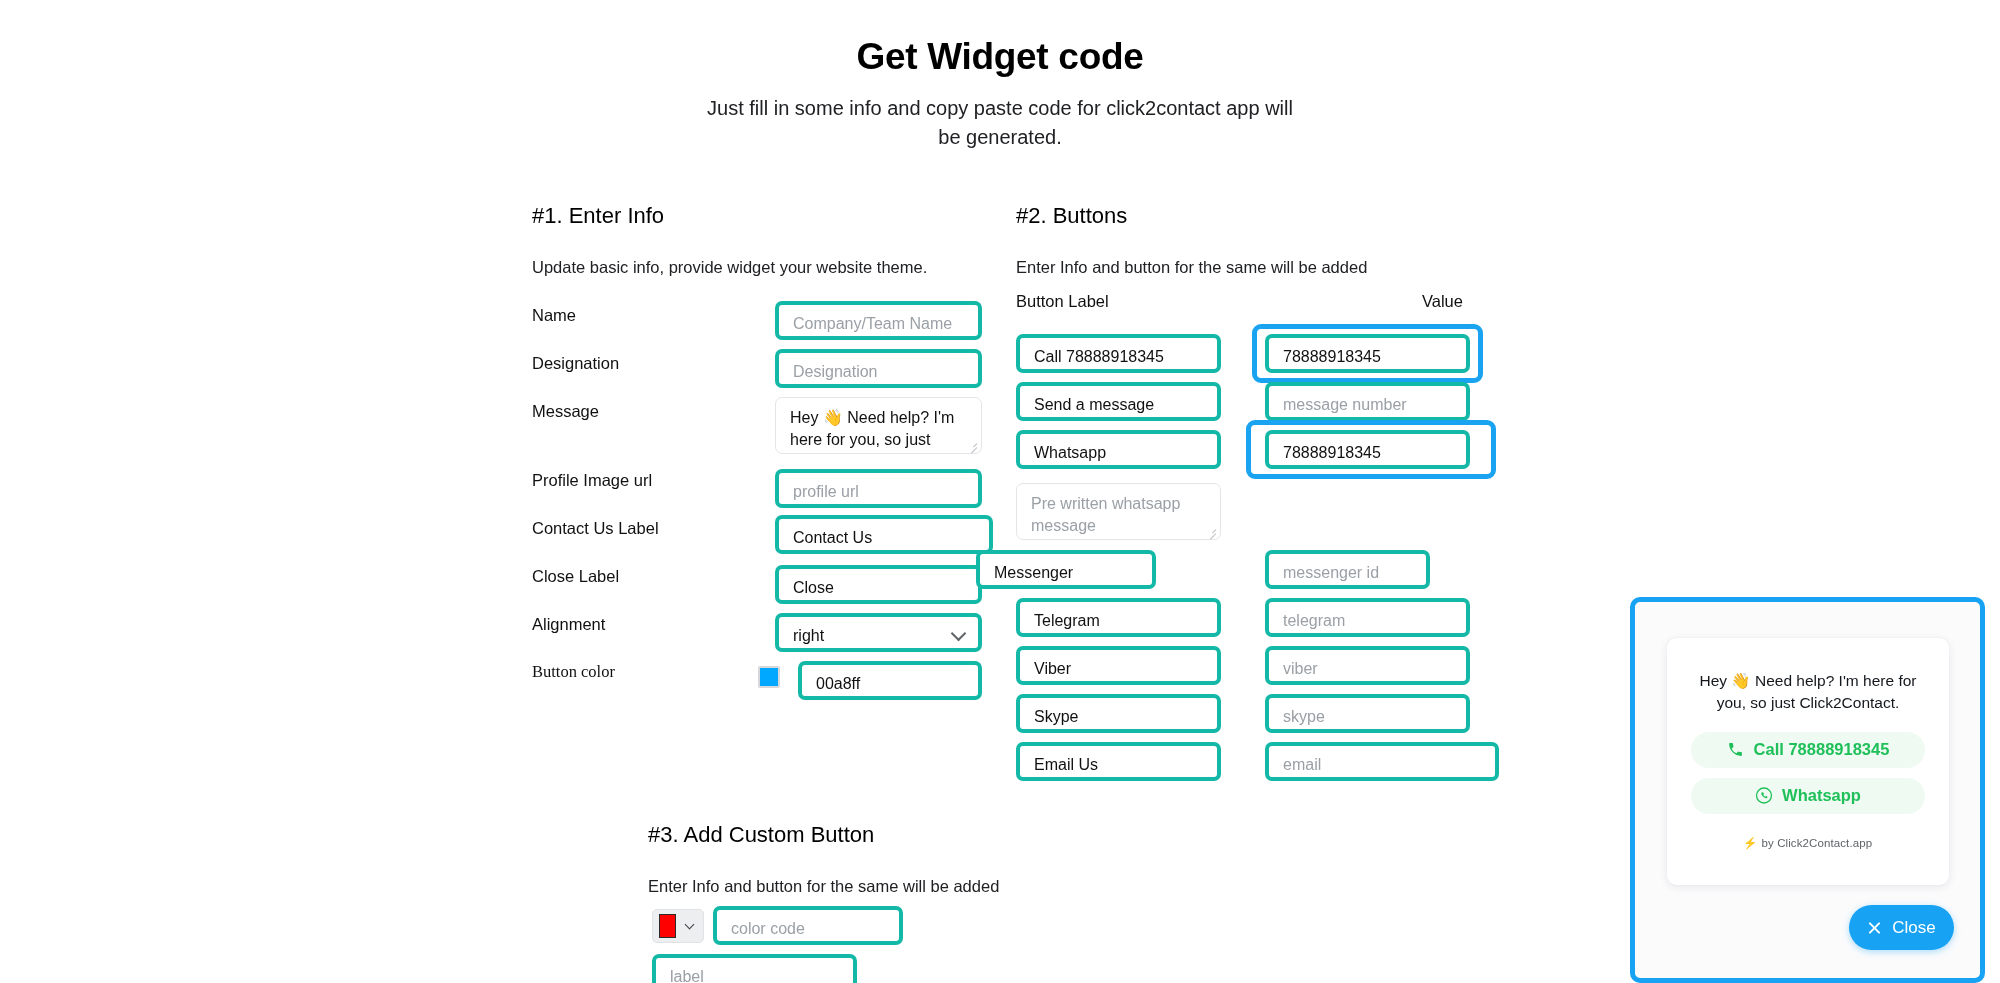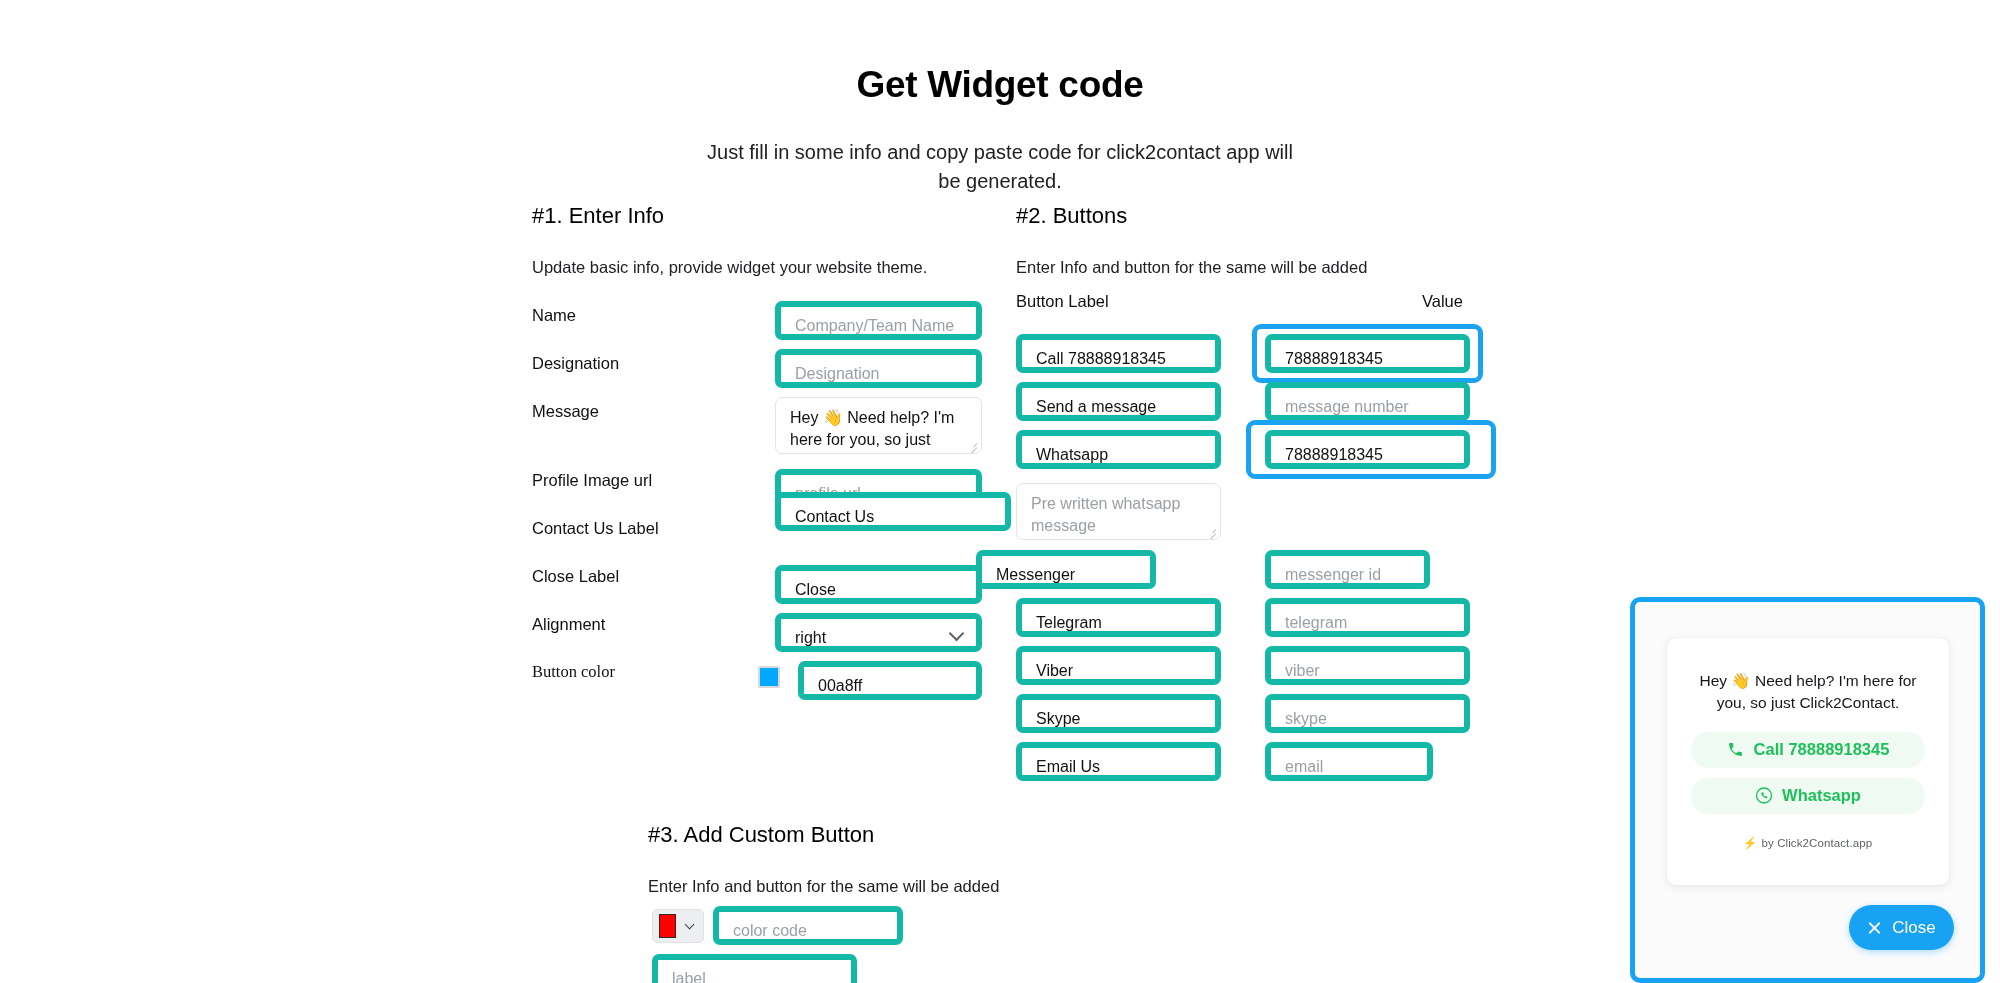--- a/index.html
+++ b/index.html
@@ -21,22 +21,22 @@
   }
 
   
   .hdr {
     position: absolute;
     left: 0; top: 0;
     width: 2000px;
     text-align: center;
   }
   .hdr-title {
-    margin: 16px;
-    padding-top: 48px;
+    margin: 0;
+    padding-top: 36px;
     font-size: 37px;
     font-weight: 700;
     letter-spacing: -0.3px;
     color: #000000;
     line-height: 1.15;
   }
   .hdr-sub {
     margin: 0 auto;
     padding-top: 15px;
     width: 600px;
@@ -55,21 +55,21 @@
   }
   .sec-desc {
     font-size: 16.5px;
     font-weight: 400;
     color: #202124;
     margin-top: 8px;
   }
 
   
   .inp {
-    border: 6px solid #14b8a6;
+    border: 4px solid #14b8a6;
     border-radius: 7px;
     background: #ffffff;
     font-family: "Liberation Sans", sans-serif;
     font-size: 16px;
     color: #111111;
     padding: 0 14px;
     height: 39px;
     line-height: 37px;
     outline: none;
     display: block;
@@ -268,21 +268,21 @@
 
   <div class="inp ph" style="position:absolute; left:775px; top:349px; width:207px;">Designation</div>
 
   <div class="ta" style="position:absolute; left:775px; top:397px; width:207px; height:57px;">
     <span>Hey 👋 Need help? I'm here for you, so just Click2Contact.</span>
     <span class="grip"></span>
   </div>
 
   <div class="inp ph" style="position:absolute; left:775px; top:469px; width:207px;">profile url</div>
 
-  <div class="inp" style="position:absolute; left:775px; top:492px; width:236px;">Contact Us</div>
+  <div class="inp" style="position:absolute; left:775px; top:515px; width:218px;">Contact Us</div>
 
   <div class="inp" style="position:absolute; left:775px; top:565px; width:207px;">Close</div>
 
   <div class="inp sel" style="position:absolute; left:775px; top:613px; width:207px;">
     <span>right</span>
     <span class="chev"></span>
   </div>
 
   <div class="swatch" style="position:absolute; left:758px; top:666px;"></div>
   <div class="inp" style="position:absolute; left:798px; top:661px; width:184px;">00a8ff</div>
@@ -315,21 +315,21 @@
   <div class="inp" style="position:absolute; left:1016px; top:598px; width:205px;">Telegram</div>
   <div class="inp ph" style="position:absolute; left:1265px; top:598px; width:205px;">telegram</div>
 
   <div class="inp" style="position:absolute; left:1016px; top:646px; width:205px;">Viber</div>
   <div class="inp ph" style="position:absolute; left:1265px; top:646px; width:205px;">viber</div>
 
   <div class="inp" style="position:absolute; left:1016px; top:694px; width:205px;">Skype</div>
   <div class="inp ph" style="position:absolute; left:1265px; top:694px; width:205px;">skype</div>
 
   <div class="inp" style="position:absolute; left:1016px; top:742px; width:205px;">Email Us</div>
-  <div class="inp ph" style="position:absolute; left:1265px; top:742px; width:168px;">email</div>
+  <div class="inp ph" style="position:absolute; left:1265px; top:742px; width:234px;">email</div>
 
   <div style="position:absolute; left:648px; top:822px;" class="sec-title">#3. Add Custom Button</div>
   <div style="position:absolute; left:648px; top:869px;" class="sec-desc">Enter Info and button for the same will be added</div>
 
   <div class="csel" style="position:absolute; left:652px; top:909px;">
     <span class="sw"></span>
     <span class="chev2"></span>
   </div>
 
   <div class="inp ph" style="position:absolute; left:713px; top:906px; width:190px;">color code</div>

